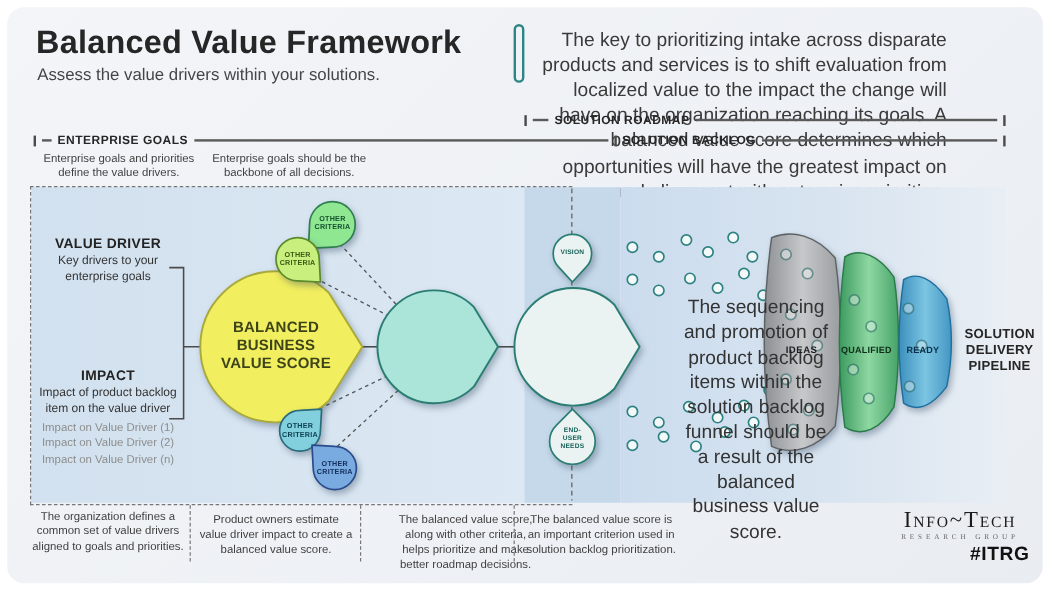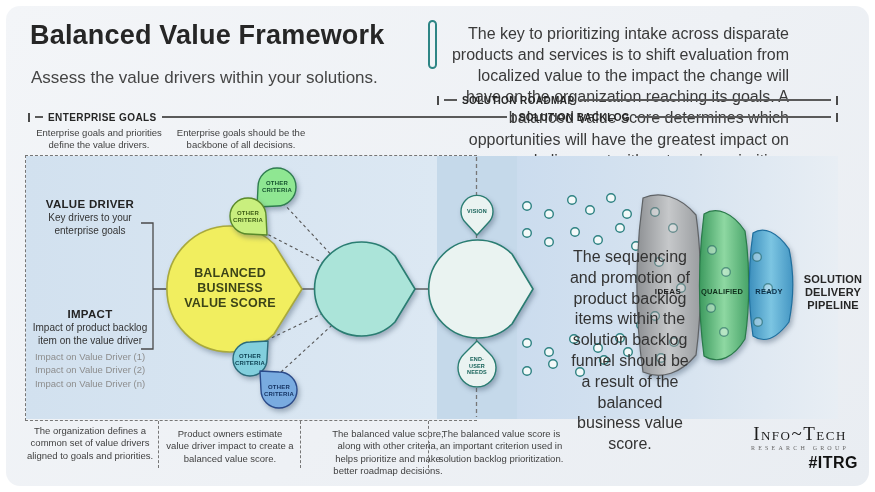--- a/index.html
+++ b/index.html
@@ -3,21 +3,21 @@
 <meta charset="utf-8">
 <style>
   html,body{margin:0;padding:0;background:#fff;width:875px;height:492px;overflow:hidden;}
   .page{position:relative;width:875px;height:404px;font-family:"Liberation Sans",sans-serif;color:#333;border-radius:12px;}
   .card{position:absolute;left:6px;top:6px;right:6px;bottom:6px;border-radius:14px;
         background:linear-gradient(135deg,#f3f5f8 0%,#eef1f5 55%,#e9edf2 100%);}
   .abs{position:absolute;}
   .ctr{text-align:center;}
   
   .title{left:30px;top:20px;font-size:27px;font-weight:bold;color:#262626;letter-spacing:.2px;}
-  .subtitle{left:31px;top:68px;font-size:17px;color:#454545;}
+  .subtitle{left:31px;top:54px;font-size:14px;color:#454545;}
   .teal-pill{left:428px;top:20px;width:5px;height:45px;border:2px solid #2e8585;border-radius:5px;}
   .intro{left:444px;top:23px;width:345px;font-size:16px;line-height:1.32;color:#3a3a3a;text-align:right;}
   
   .brow{display:flex;align-items:center;gap:5px;height:10px;}
   .tick{width:2px;height:9px;background:#4a4a4a;flex:0 0 auto;}
   .bline{height:1.2px;background:#5a5a5a;flex:0 0 auto;}
   .bline.grow{flex:1 1 auto;}
   .blabel{font-size:10px;font-weight:bold;color:#262626;letter-spacing:.4px;white-space:nowrap;}
   .row-roadmap{left:437px;top:95px;width:401px;}
   .row-goals{left:28px;top:112px;width:810px;}

